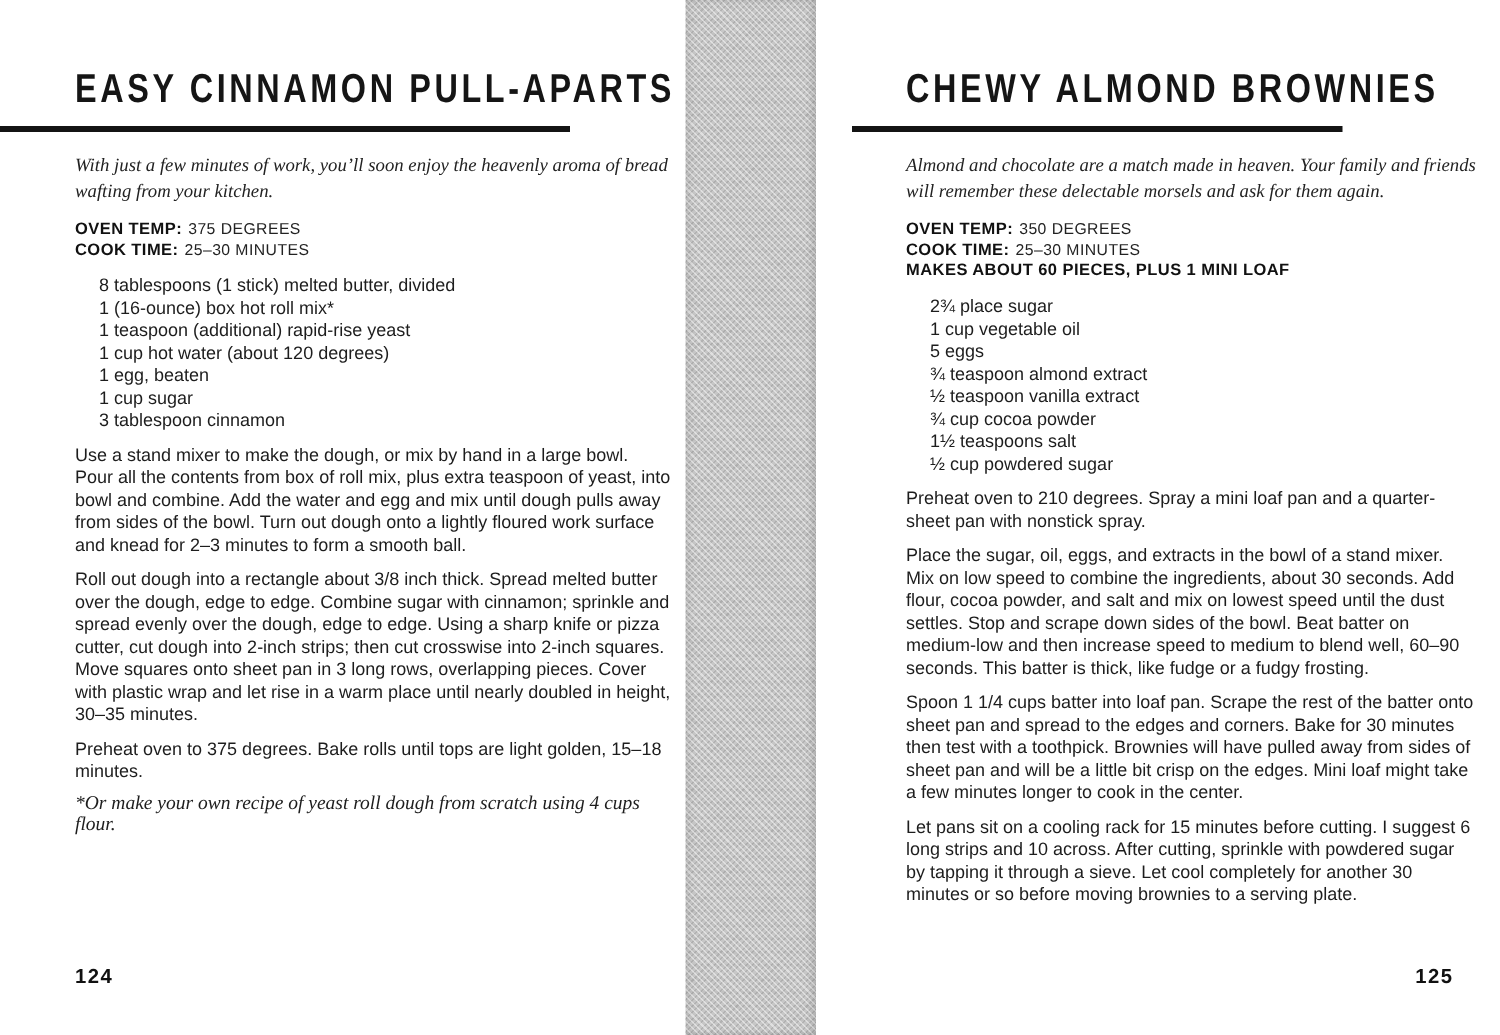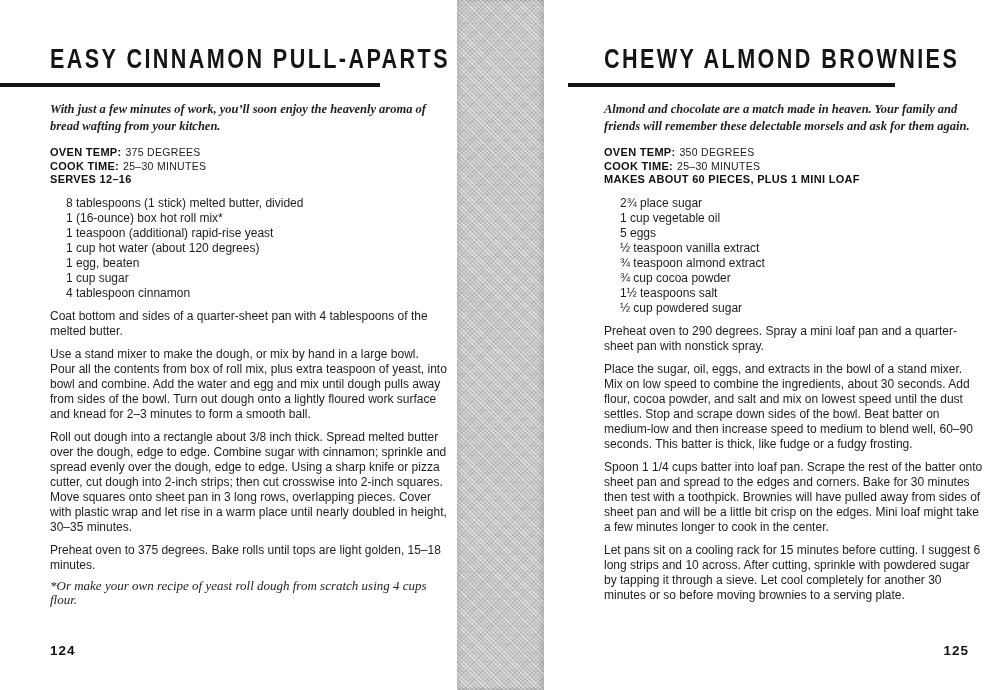--- a/index.html
+++ b/index.html
@@ -27,21 +27,21 @@
     font-size:27px;font-weight:800;letter-spacing:3px;white-space:nowrap;
     transform:scaleX(0.8);transform-origin:left bottom;
     color:#151515;
   }
   .rule{height:4px;background:#141414;margin-top:11px;}
   .page.left  .rule{margin-left:-50px;width:380px;}
   .page.right .rule{margin-left:-36px;width:327px;}
 
   .intro{
     font-family:"Liberation Serif", serif;font-style:italic;
-    font-size:12.5px;line-height:17px;margin:14px 0 0;color:#222;font-weight:bold;
+    font-size:12.5px;line-height:17px;margin:14px 0 0;color:#222;
   }
   .meta{margin-top:11px;font-size:11px;line-height:13.5px;letter-spacing:0.3px;}
   .meta .lbl{font-weight:800;margin-right:4px;color:#111;}
   .meta .val{font-weight:400;font-size:10.5px;color:#222;}
 
   .ingredients{
     list-style:none;margin:9px 0 0;padding:0 0 0 16px;
     font-size:12px;line-height:15px;
   }
   .para{font-size:12px;line-height:15px;margin:8px 0 0;}
@@ -64,36 +64,32 @@
 
     <p class="intro">With just a few minutes of work, you’ll soon enjoy the heavenly aroma of bread wafting from your kitchen.</p>
 
     <div class="meta">
       <div class="meta-line">
         <span class="lbl">OVEN TEMP:</span><span class="val">375 DEGREES</span>
       </div>
       <div class="meta-line">
         <span class="lbl">COOK TIME:</span><span class="val">25–30 MINUTES</span>
       </div>
-      <div class="meta-line">
-        <span class="lbl">SERVES 12–16</span><span class="val"></span>
-      </div>
     </div>
 
     <ul class="ingredients">
       <li>8 tablespoons (1 stick) melted butter, divided</li>
       <li>1 (16-ounce) box hot roll mix*</li>
       <li>1 teaspoon (additional) rapid-rise yeast</li>
       <li>1 cup hot water (about 120 degrees)</li>
       <li>1 egg, beaten</li>
       <li>1 cup sugar</li>
-      <li>4 tablespoon cinnamon</li>
+      <li>3 tablespoon cinnamon</li>
     </ul>
 
-    <p class="para">Coat bottom and sides of a quarter-sheet pan with 4 tablespoons of the melted butter.</p>
     <p class="para">Use a stand mixer to make the dough, or mix by hand in a large bowl. Pour all the contents from box of roll mix, plus extra teaspoon of yeast, into bowl and combine. Add the water and egg and mix until dough pulls away from sides of the bowl. Turn out dough onto a lightly floured work surface and knead for 2–3 minutes to form a smooth ball.</p>
     <p class="para">Roll out dough into a rectangle about 3/8 inch thick. Spread melted butter over the dough, edge to edge. Combine sugar with cinnamon; sprinkle and spread evenly over the dough, edge to edge. Using a sharp knife or pizza cutter, cut dough into 2-inch strips; then cut crosswise into 2-inch squares. Move squares onto sheet pan in 3 long rows, overlapping pieces. Cover with plastic wrap and let rise in a warm place until nearly doubled in height, 30–35 minutes.</p>
     <p class="para">Preheat oven to 375 degrees. Bake rolls until tops are light golden, 15–18 minutes.</p>
 
     <p class="footnote">*Or make your own recipe of yeast roll dough from scratch using 4 cups flour.</p>
 
     <div class="pagenum">124</div>
   </section>
 
   <div class="gutter"></div>
@@ -113,28 +109,28 @@
       </div>
       <div class="meta-line">
         <span class="lbl">MAKES ABOUT 60 PIECES, PLUS 1 MINI LOAF</span><span class="val"></span>
       </div>
     </div>
 
     <ul class="ingredients">
       <li>2¾ place sugar</li>
       <li>1 cup vegetable oil</li>
       <li>5 eggs</li>
+      <li>¾ teaspoon almond extract</li>
       <li>½ teaspoon vanilla extract</li>
-      <li>¾ teaspoon almond extract</li>
       <li>¾ cup cocoa powder</li>
       <li>1½ teaspoons salt</li>
       <li>½ cup powdered sugar</li>
     </ul>
 
-    <p class="para">Preheat oven to 290 degrees. Spray a mini loaf pan and a quarter-sheet pan with nonstick spray.</p>
+    <p class="para">Preheat oven to 210 degrees. Spray a mini loaf pan and a quarter-sheet pan with nonstick spray.</p>
     <p class="para">Place the sugar, oil, eggs, and extracts in the bowl of a stand mixer. Mix on low speed to combine the ingredients, about 30 seconds. Add flour, cocoa powder, and salt and mix on lowest speed until the dust settles. Stop and scrape down sides of the bowl. Beat batter on medium-low and then increase speed to medium to blend well, 60–90 seconds. This batter is thick, like fudge or a fudgy frosting.</p>
     <p class="para">Spoon 1 1/4 cups batter into loaf pan. Scrape the rest of the batter onto sheet pan and spread to the edges and corners. Bake for 30 minutes then test with a toothpick. Brownies will have pulled away from sides of sheet pan and will be a little bit crisp on the edges. Mini loaf might take a few minutes longer to cook in the center.</p>
     <p class="para">Let pans sit on a cooling rack for 15 minutes before cutting. I suggest 6 long strips and 10 across. After cutting, sprinkle with powdered sugar by tapping it through a sieve. Let cool completely for another 30 minutes or so before moving brownies to a serving plate.</p>
 
     <div class="pagenum">125</div>
   </section>
 
 </div>
 
 </body></html>

